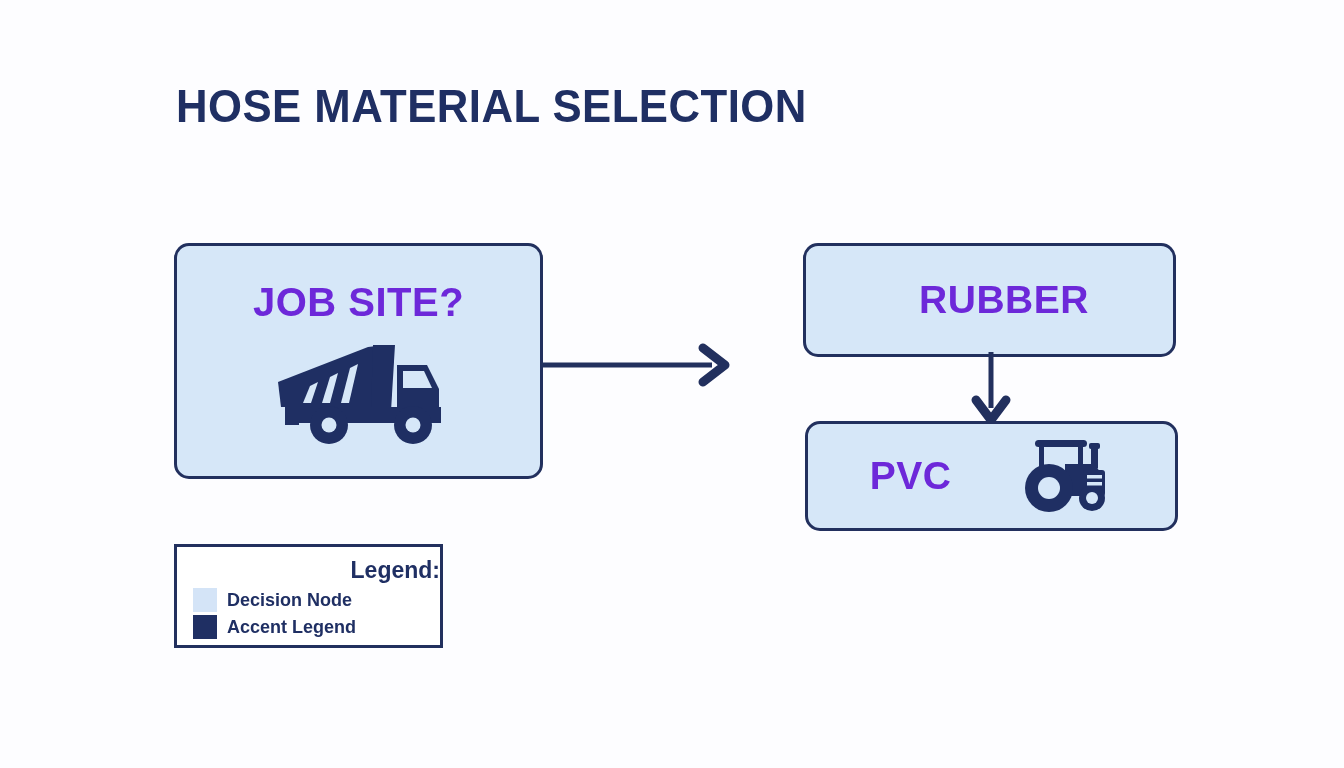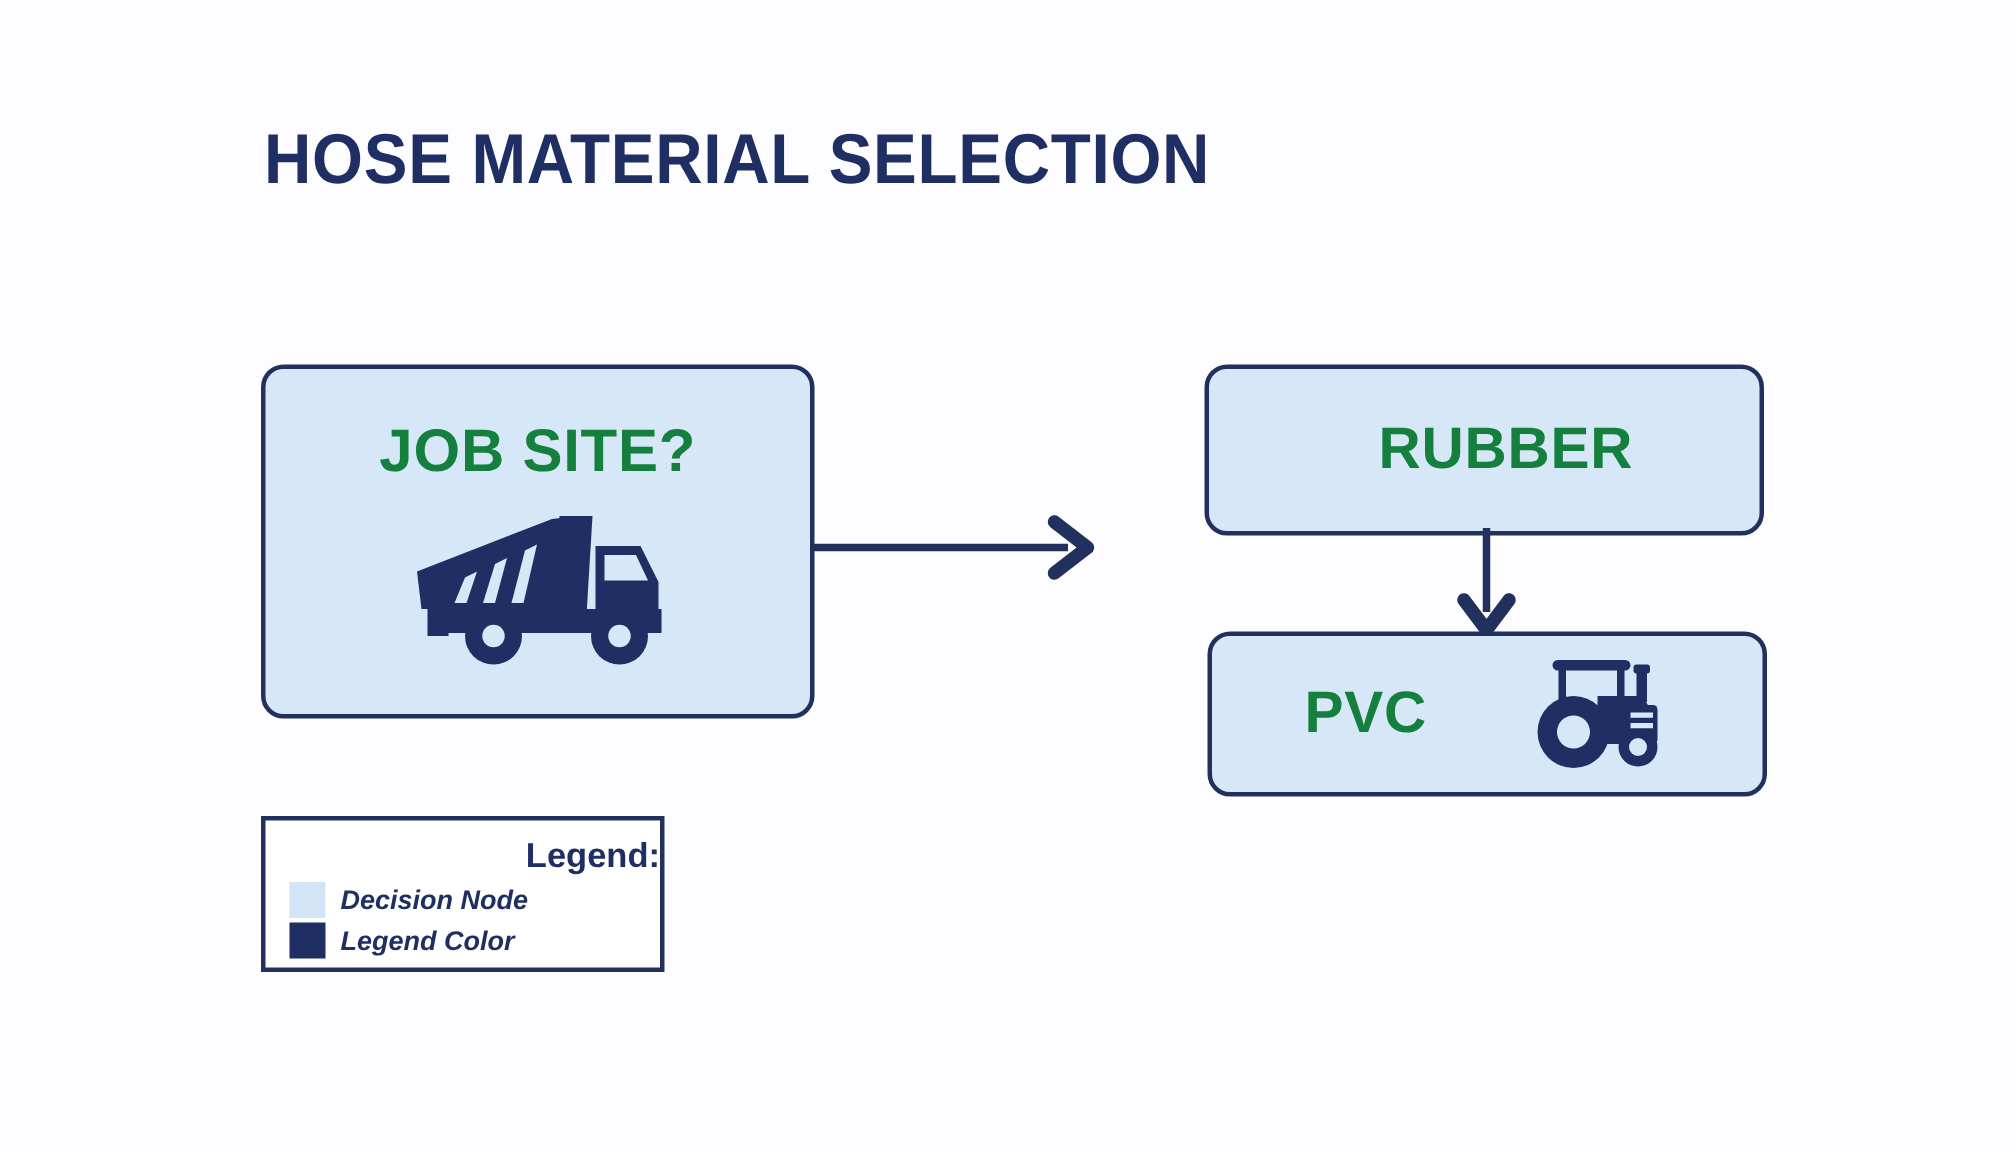--- a/index.html
+++ b/index.html
@@ -42,21 +42,21 @@
     background: #d6e7f8;
     border: 3px solid #22305e;
     border-radius: 15px;
     display: flex;
     flex-direction: column;
     align-items: center;
     justify-content: center;
   }
   .node-label {
     font-weight: bold;
-    color: #15803d;
+    color: #6d28d9;
     letter-spacing: 0.5px;
     white-space: nowrap;
   }
 
   #node-jobsite {
     left: 174px;
     top: 243px;
     width: 369px;
     height: 236px;
     gap: 2px;
@@ -127,21 +127,20 @@
     font-weight: bold;
     color: #1f2f63;
     line-height: 1.35;
     margin-bottom: 2px;
   }
   .legend-row {
     display: flex;
     align-items: center;
     gap: 10px;
     margin-bottom: 3px;
-    font-style: italic;
   }
   .legend-swatch {
     width: 24px;
     height: 24px;
     flex: 0 0 auto;
   }
   .legend-text {
     font-size: 18px;
     font-weight: bold;
     color: #1f2f63;
@@ -243,17 +242,17 @@
   </div>
 
   <div id="legend">
     <div id="legend-title">Legend:</div>
     <div class="legend-row">
       <span class="legend-swatch" style="background:#d4e4f7"></span>
       <span class="legend-text">Decision Node</span>
     </div>
     <div class="legend-row">
       <span class="legend-swatch" style="background:#1f2f63"></span>
-      <span class="legend-text">Legend Color</span>
+      <span class="legend-text">Accent Legend</span>
     </div>
   </div>
 
 </div>
 
 </body></html>

